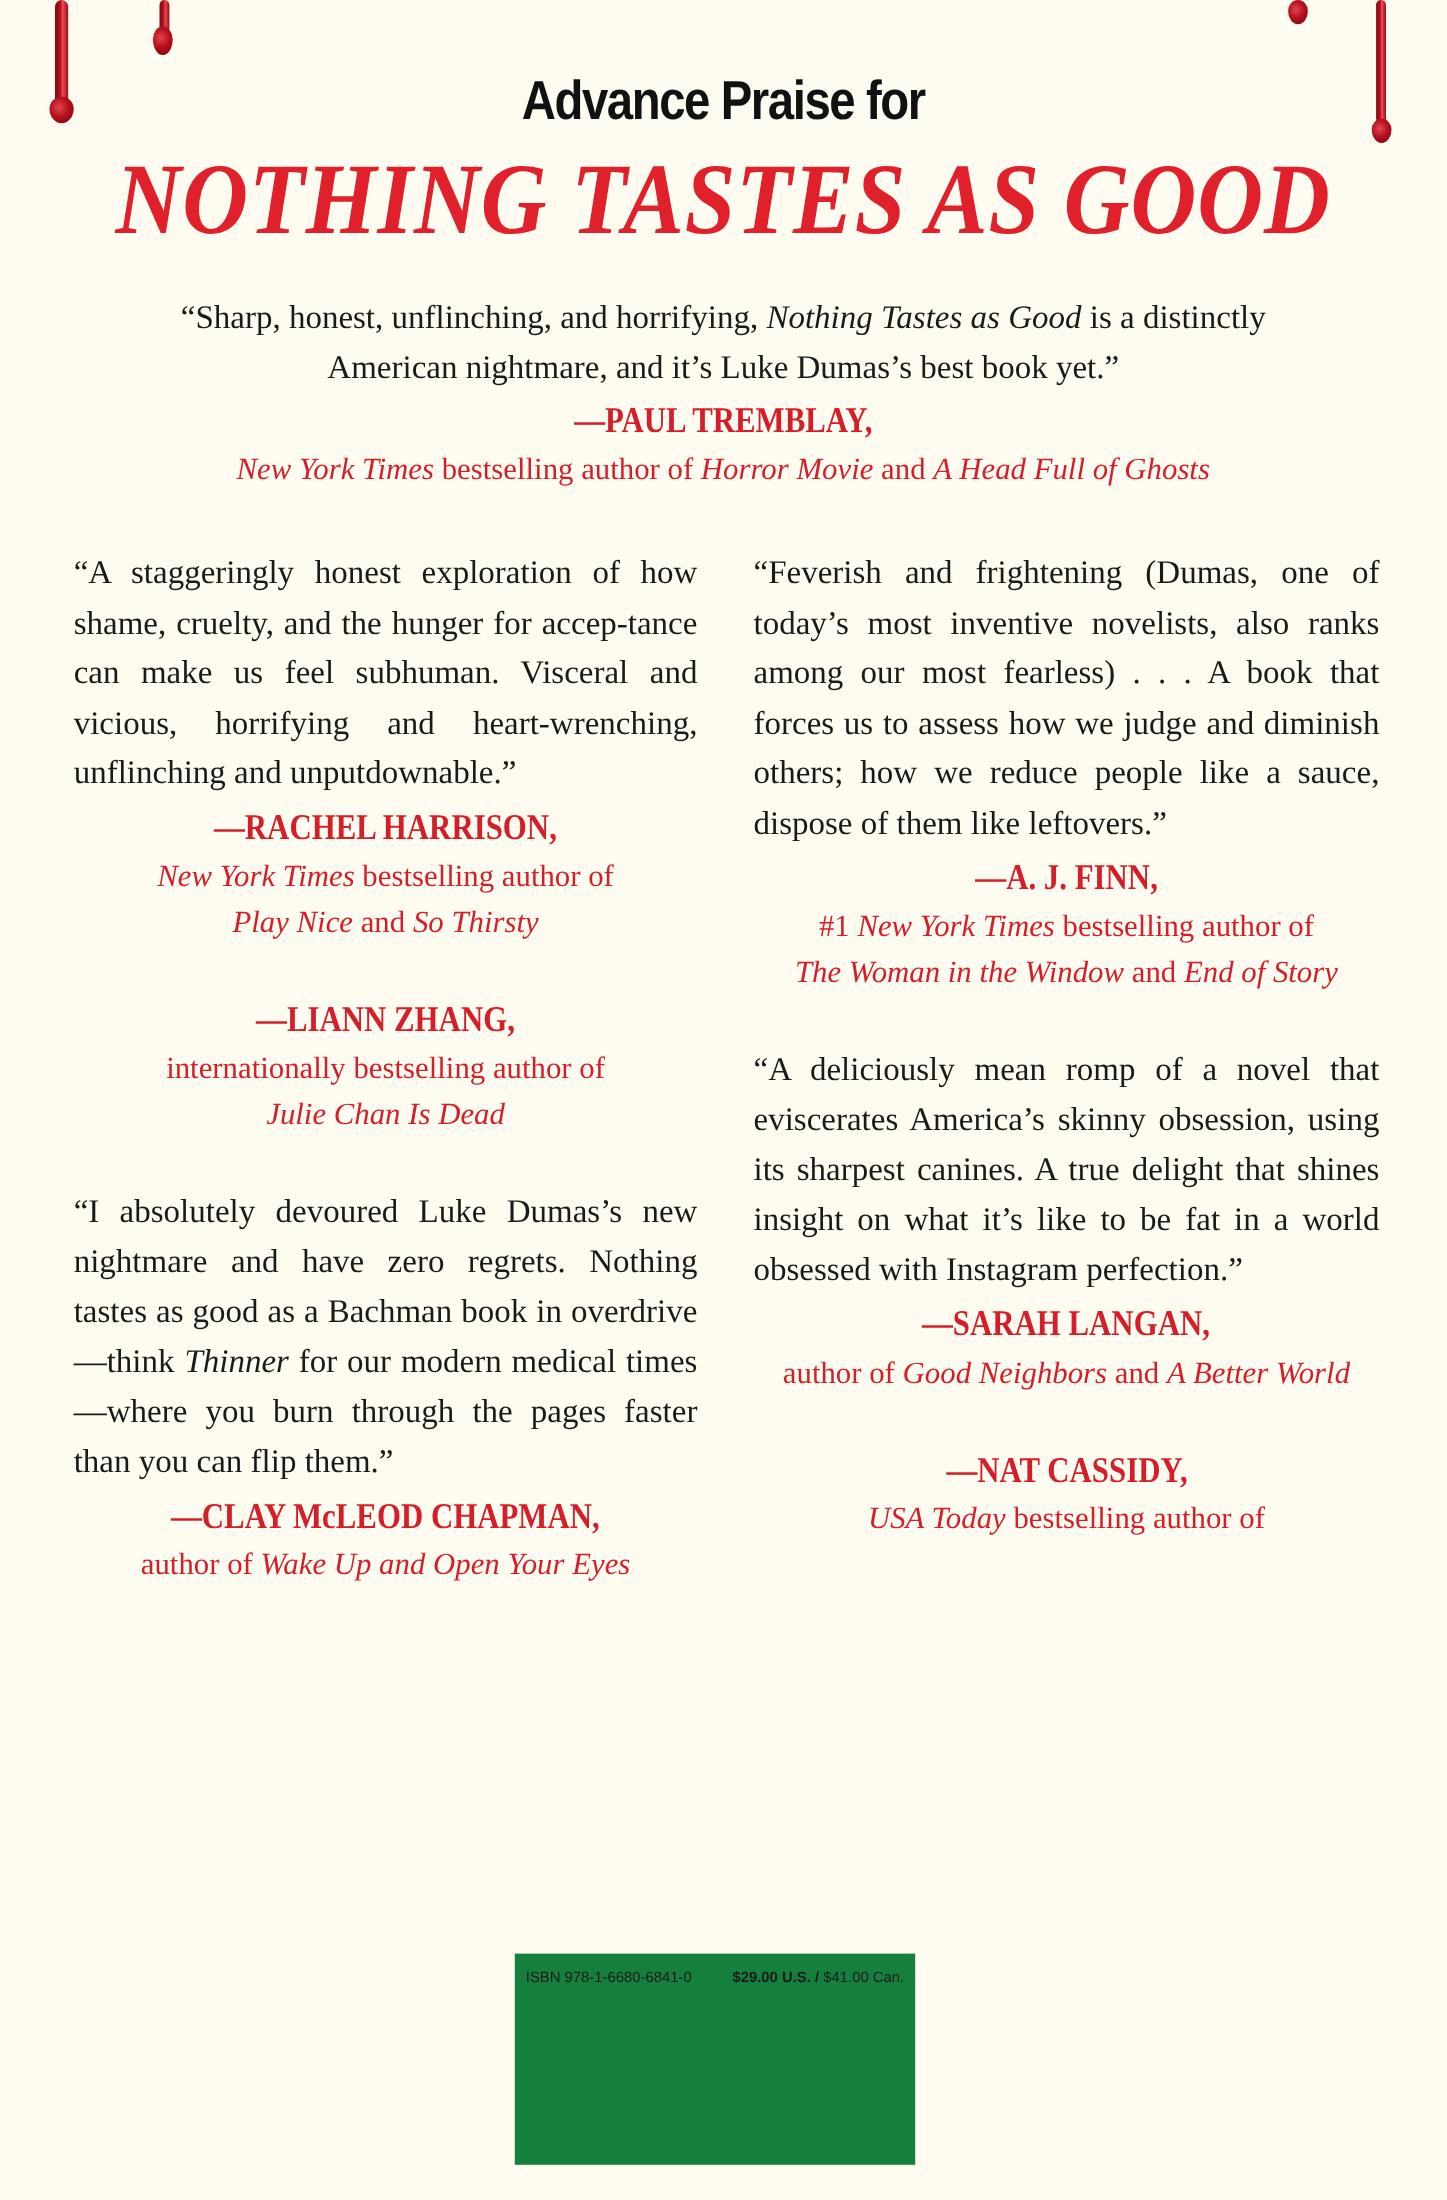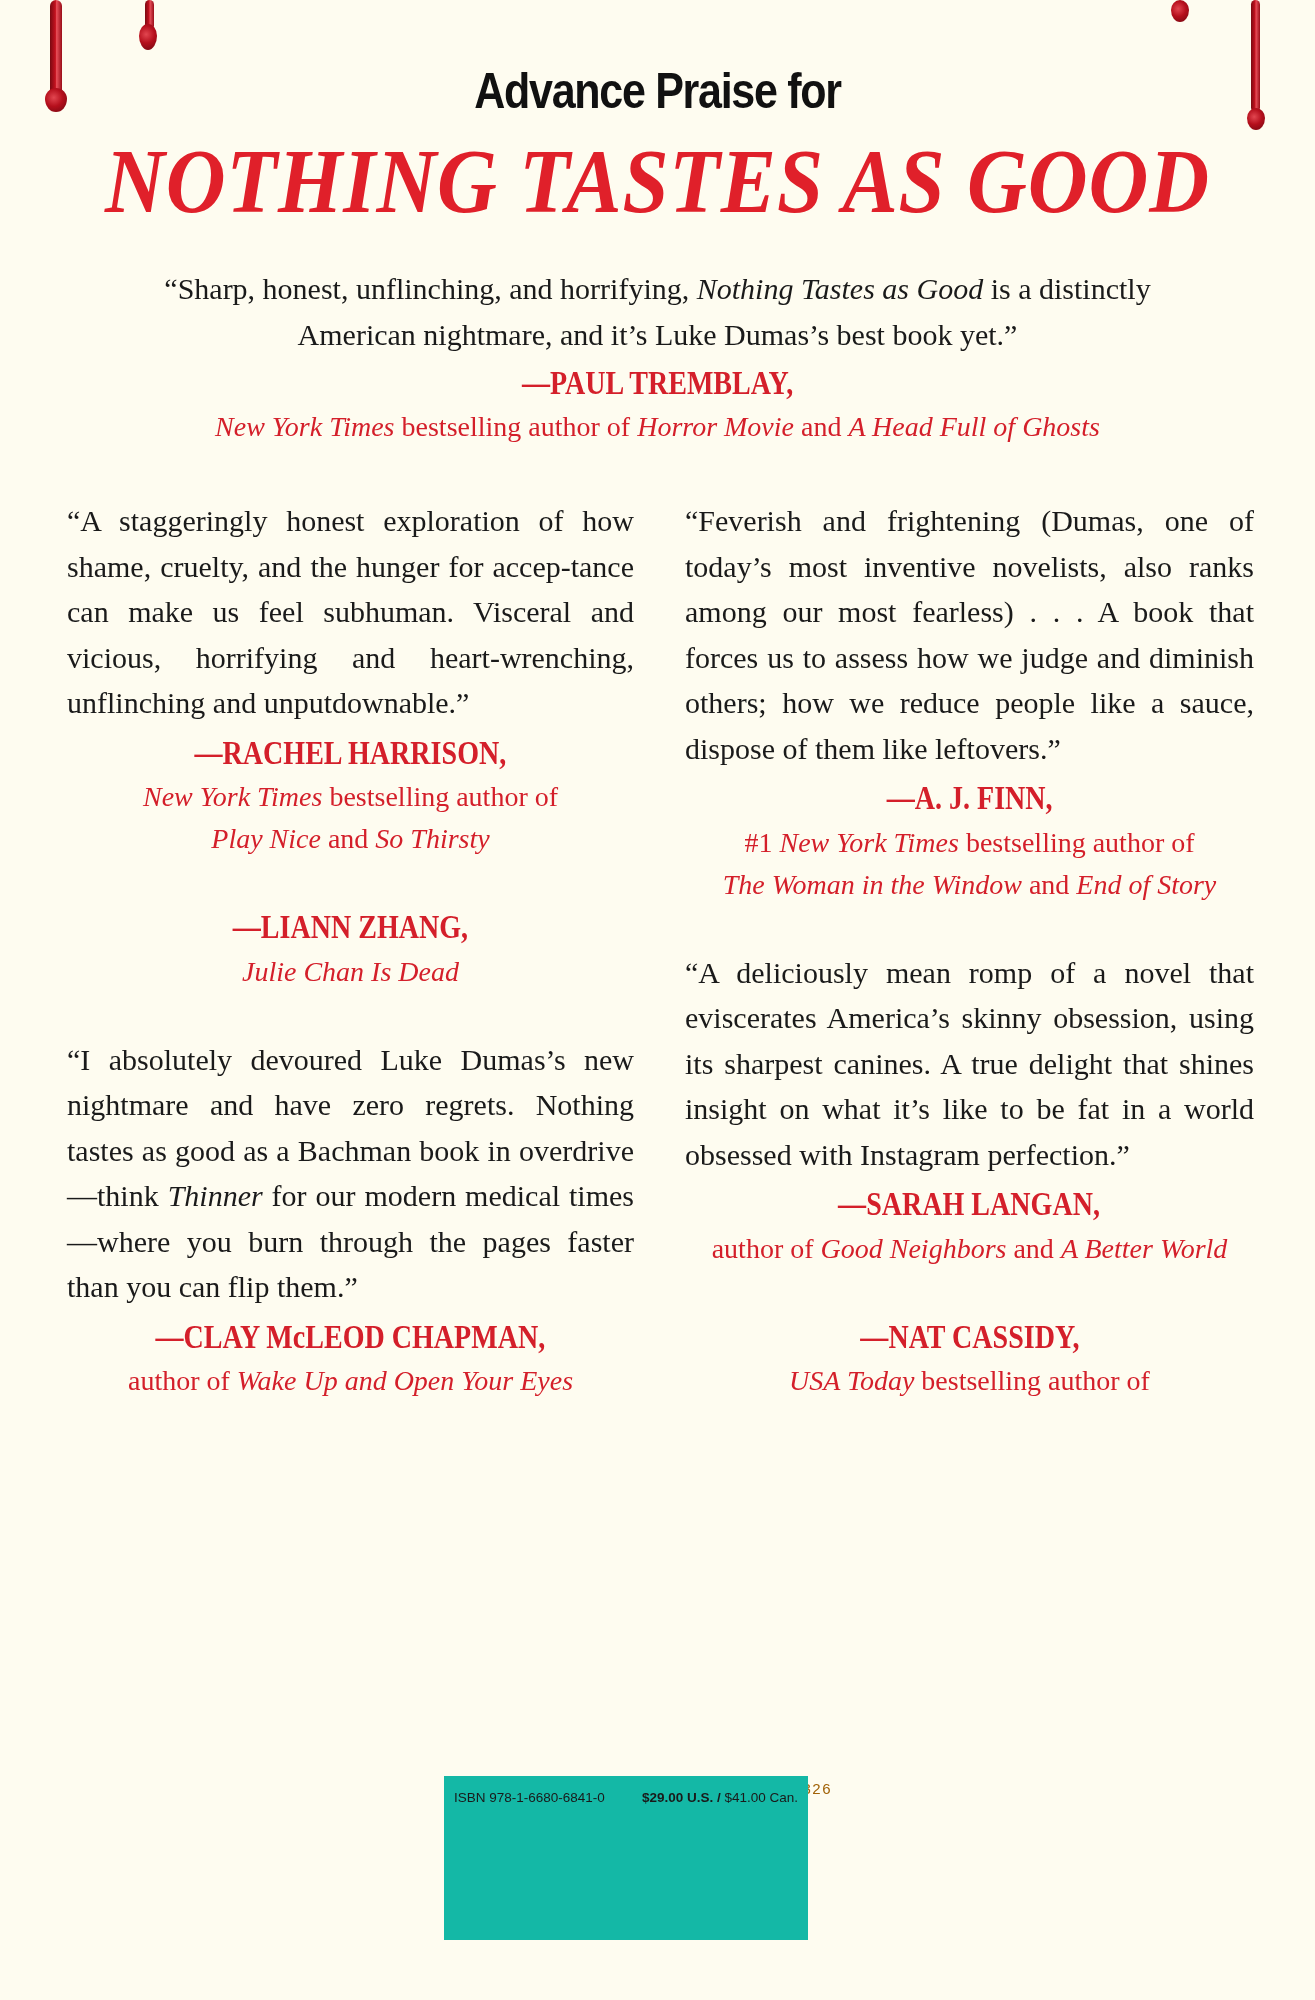--- a/index.html
+++ b/index.html
@@ -38,21 +38,21 @@
   .attr-credit { font-size: 28px; line-height: 42px; }
   .it { font-style: italic; }
   .col {
     position: absolute; font-size: 30px; line-height: 45.5px;
   }
   .col .q { text-align: justify; text-align-last: left; hyphens: manual; }
   .block { margin-bottom: 30px; margin-left: 15px; }
   .top-attr { position: absolute; left: 0; width: 1315px; top: 364px; }
   .isbn-area { position: absolute; left: 468px; top: 1748px; width: 364px; }
   .isbn-labels { display: flex; justify-content: space-between; font-family: "Liberation Sans", "DejaVu Sans", sans-serif; font-size: 15px; letter-spacing: 1.5px; color: #a16207; margin-top: 32px; }
-  .isbn-box { position: absolute; left: 444px; top: 1776px; width: 364px; height: 164px; background: #14b8a6; }
+  .isbn-box { position: absolute; left: 468px; top: 1776px; width: 364px; height: 192px; background: #15803d; }
   .isbn-row { position: absolute; left: 10px; top: 14px; right: 10px; display: flex; justify-content: space-between; font-family: "Liberation Sans", "DejaVu Sans", sans-serif; font-size: 13.5px; color: #1a1a1a; }
   .price-us { font-weight: bold; }
 </style>
 </head>
 <body>
 
 <div>
   <div class="drip" style="left:50px; top:0; width:12px; height:100px;"></div>
   <div class="drop" style="left:45px; top:88px; width:22px; height:24px;"></div>
 </div>
@@ -86,20 +86,21 @@
       <div class="q"><span>“A staggeringly honest exploration of how shame, cruelty, and the hunger for accep-tance can make us feel subhuman. Visceral and vicious, horrifying and heart-wrenching, unflinching and unputdownable.”</span></div>
       <div class="attr" style="margin-top: 4px;">
         <div><span class="attr-name">—RACHEL HARRISON,</span></div>
         <div class="attr-credit"><span class="it">New York Times</span><span> bestselling author of</span></div>
         <div class="attr-credit"><span class="it">Play Nice</span><span> and </span><span class="it">So Thirsty</span></div>
       </div>
     </div>
     <div class="block" style="margin-bottom: 44px;">
       <div class="attr" style="margin-top: 4px;">
         <div><span class="attr-name">—LIANN ZHANG,</span></div>
+        <div class="attr-credit"><span>internationally bestselling author of</span></div>
         <div class="attr-credit"><span class="it">Julie Chan Is Dead</span></div>
       </div>
     </div>
     <div class="block" style="margin-bottom: 0px;">
       <div class="q"><span>“I absolutely devoured Luke Dumas’s new nightmare and have zero regrets. Nothing tastes as good as a Bachman book in overdrive—think </span><span class="it">Thinner</span><span> for our modern medical times—where you burn through the pages faster than you can flip them.”</span></div>
       <div class="attr" style="margin-top: 4px;">
         <div><span class="attr-name">—CLAY McLEOD CHAPMAN,</span></div>
         <div class="attr-credit"><span>author of </span><span class="it">Wake Up and Open Your Eyes</span></div>
       </div>
     </div>

